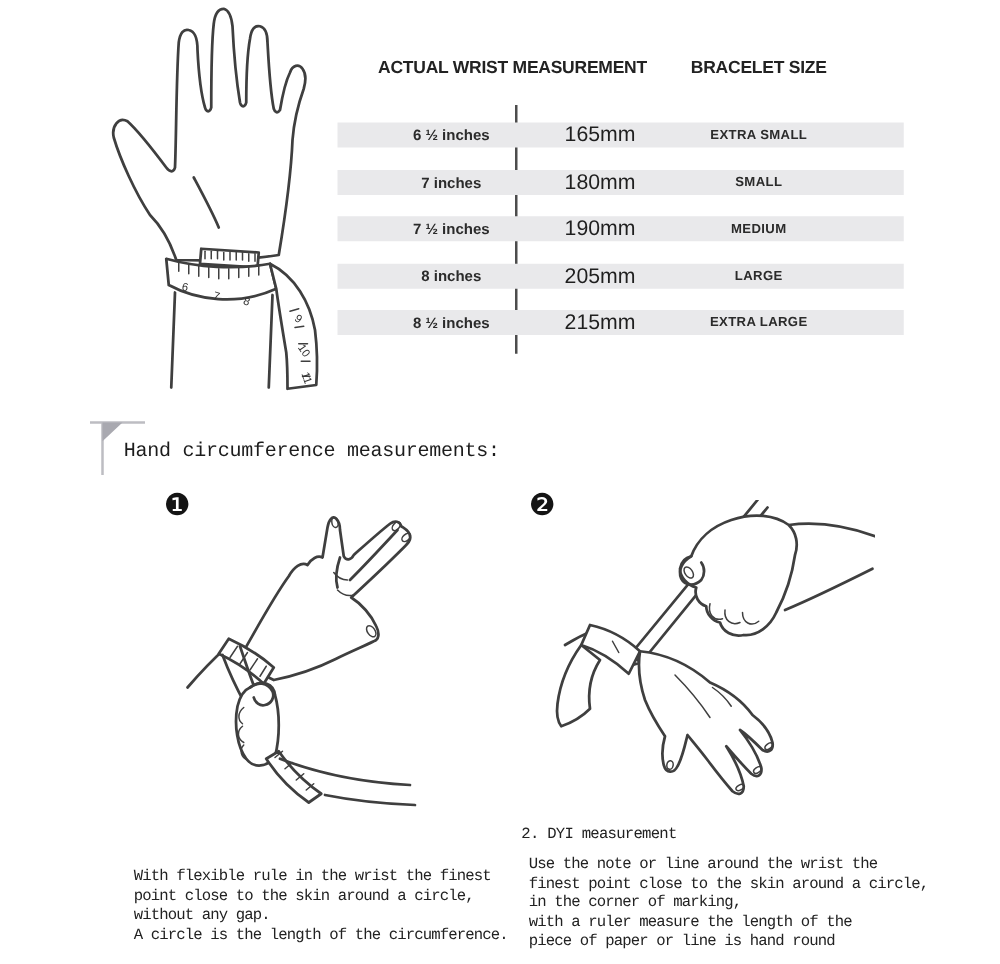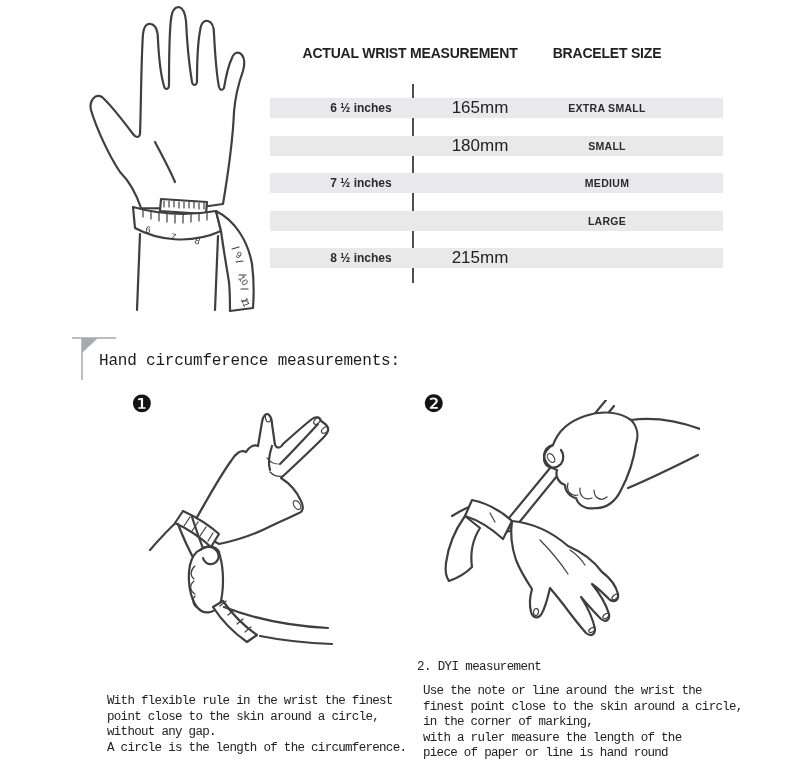--- a/index.html
+++ b/index.html
@@ -96,33 +96,38 @@
   <div class="tbl-header" style="left:517px;width:180px;">BRACELET SIZE</div>
   <div class="tbl-header" style="left:290px;width:240px;">ACTUAL WRIST MEASUREMENT</div>
   <div class="divider"></div>
 
   <div class="row-band" style="top:98px;"></div>
   <div class="cell cell-in" style="top:98px;">6 ½ inches</div>
   <div class="cell cell-mm" style="top:98px;">165mm</div>
   <div class="cell cell-sz" style="top:98px;">EXTRA SMALL</div>
 
   <div class="row-band" style="top:136px;"></div>
+  <div class="cell cell-in" style="top:136px;">7 inches</div>
   <div class="cell cell-mm" style="top:136px;">180mm</div>
   <div class="cell cell-sz" style="top:136px;">SMALL</div>
 
   <div class="row-band" style="top:173px;"></div>
   <div class="cell cell-in" style="top:173px;">7 ½ inches</div>
+  <div class="cell cell-mm" style="top:173px;">190mm</div>
   <div class="cell cell-sz" style="top:173px;">MEDIUM</div>
 
   <div class="row-band" style="top:211px;"></div>
+  <div class="cell cell-in" style="top:211px;">8 inches</div>
+  <div class="cell cell-mm" style="top:211px;">205mm</div>
   <div class="cell cell-sz" style="top:211px;">LARGE</div>
 
   <div class="row-band" style="top:248px;"></div>
   <div class="cell cell-in" style="top:248px;">8 ½ inches</div>
   <div class="cell cell-mm" style="top:248px;">215mm</div>
+  <div class="cell cell-sz" style="top:248px;">EXTRA LARGE</div>
 
   <svg class="abs" style="left:70px;top:330px;" width="54" height="54" viewBox="0 0 54 54">
     <path class="mk" d="M 2 8 L 46 8"></path>
     <path class="mk" d="M 12 8 L 12 50"></path>
     <polygon points="12,8 28,8 12,23" fill="#a9a9b0"></polygon>
   </svg>
   <div class="mono section-heading">Hand circumference measurements:</div>
 
   <div class="badge" style="left:131px;top:392px;">❶</div>
   <div class="badge" style="left:423px;top:392px;">❷</div>

